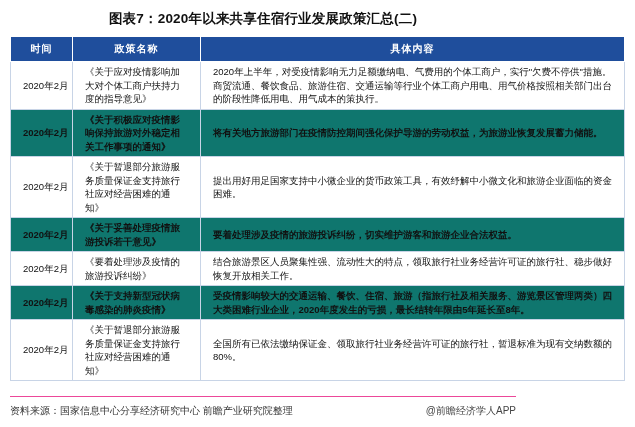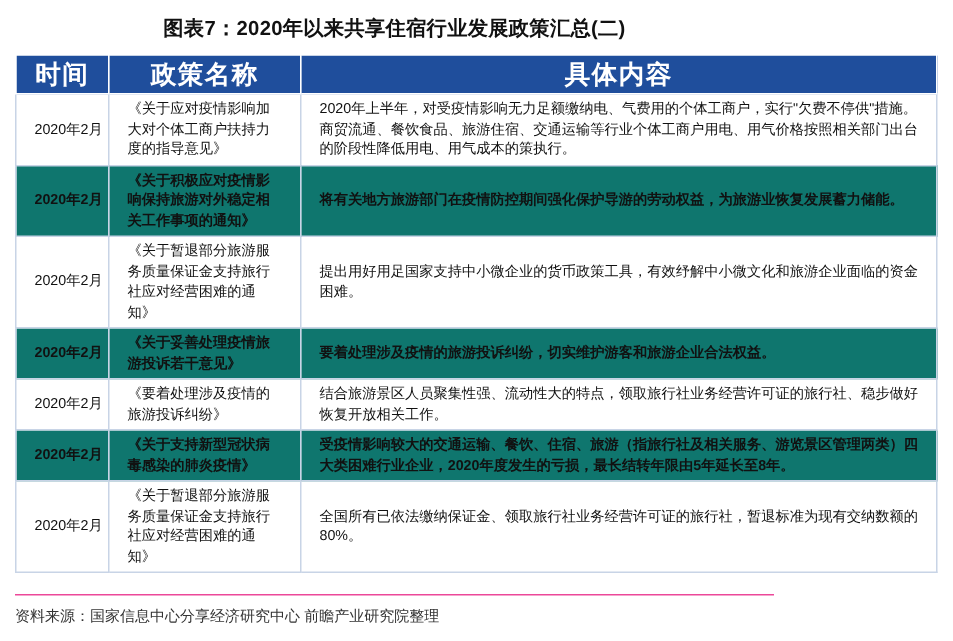--- a/index.html
+++ b/index.html
@@ -34,21 +34,21 @@
   table.policy {
     width: 615px;
     border-collapse: collapse;
     table-layout: fixed;
     font-size: 10px;
   }
   table.policy th {
     background: #1f4e9c;
     color: #ffffff;
     font-weight: bold;
-    font-size: 17px;
+    font-size: 10px;
     height: 22px;
     border: 1px solid #ffffff;
     text-align: center;
     vertical-align: middle;
     letter-spacing: 1px;
   }
   table.policy td {
     border: 1px solid #c8d4e6;
     vertical-align: middle;
     padding: 3px 12px;
@@ -154,15 +154,16 @@
       <tr class="plain">
         <td class="c-time">2020年2月</td>
         <td class="c-name">《关于暂退部分旅游服务质量保证金支持旅行社应对经营困难的通知》</td>
         <td class="c-content">全国所有已依法缴纳保证金、领取旅行社业务经营许可证的旅行社，暂退标准为现有交纳数额的80%。</td>
       </tr>
     </tbody>
   </table>
 
   <div class="footer">
     <span class="src">资料来源：国家信息中心分享经济研究中心 前瞻产业研究院整理</span>
+    <span class="brand">@前瞻经济学人APP</span>
   </div>
 
 </div>
 
 </body></html>

